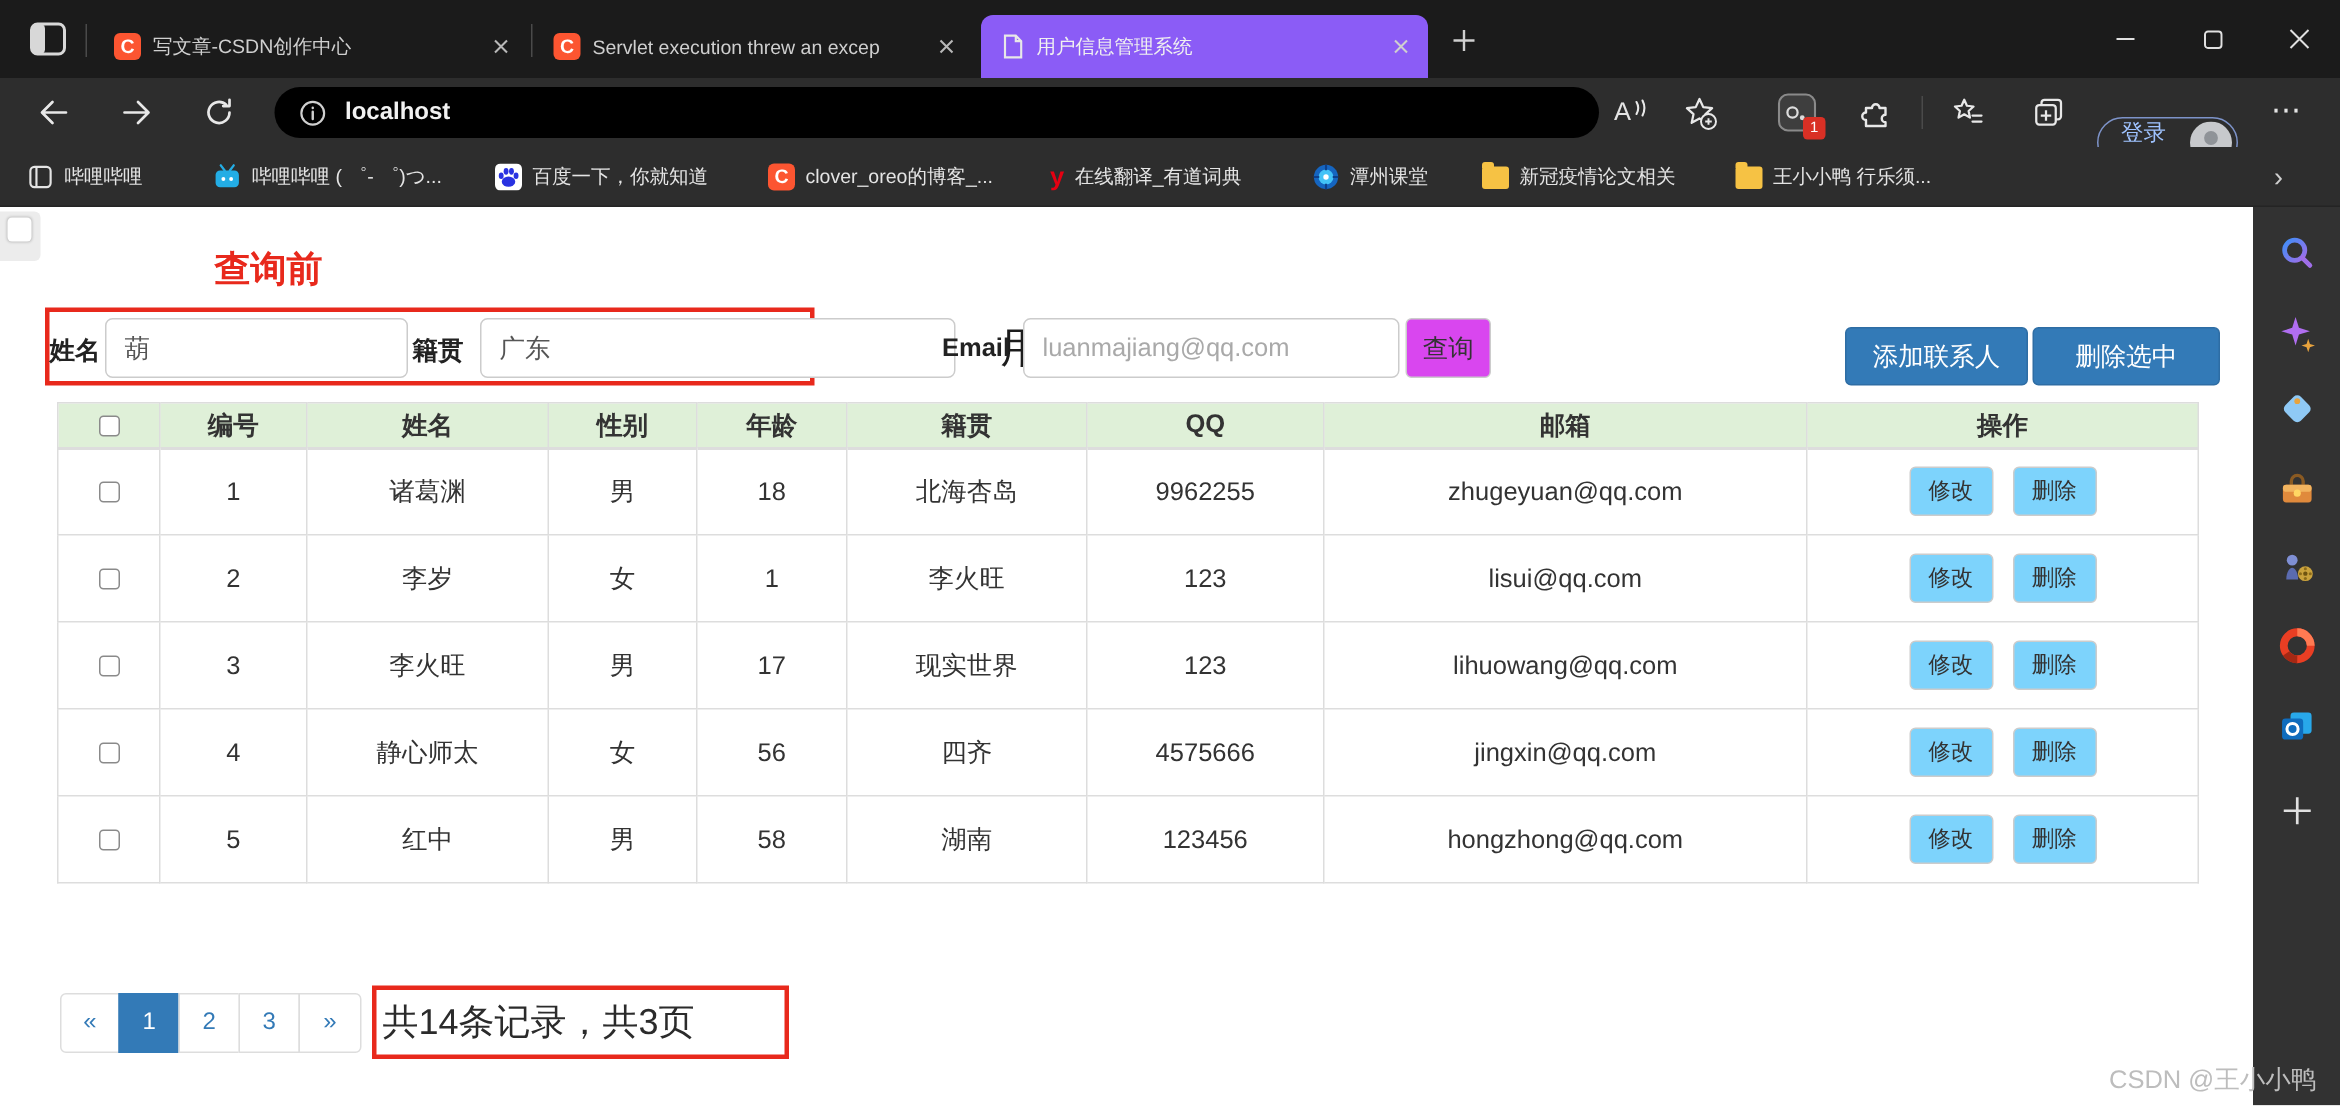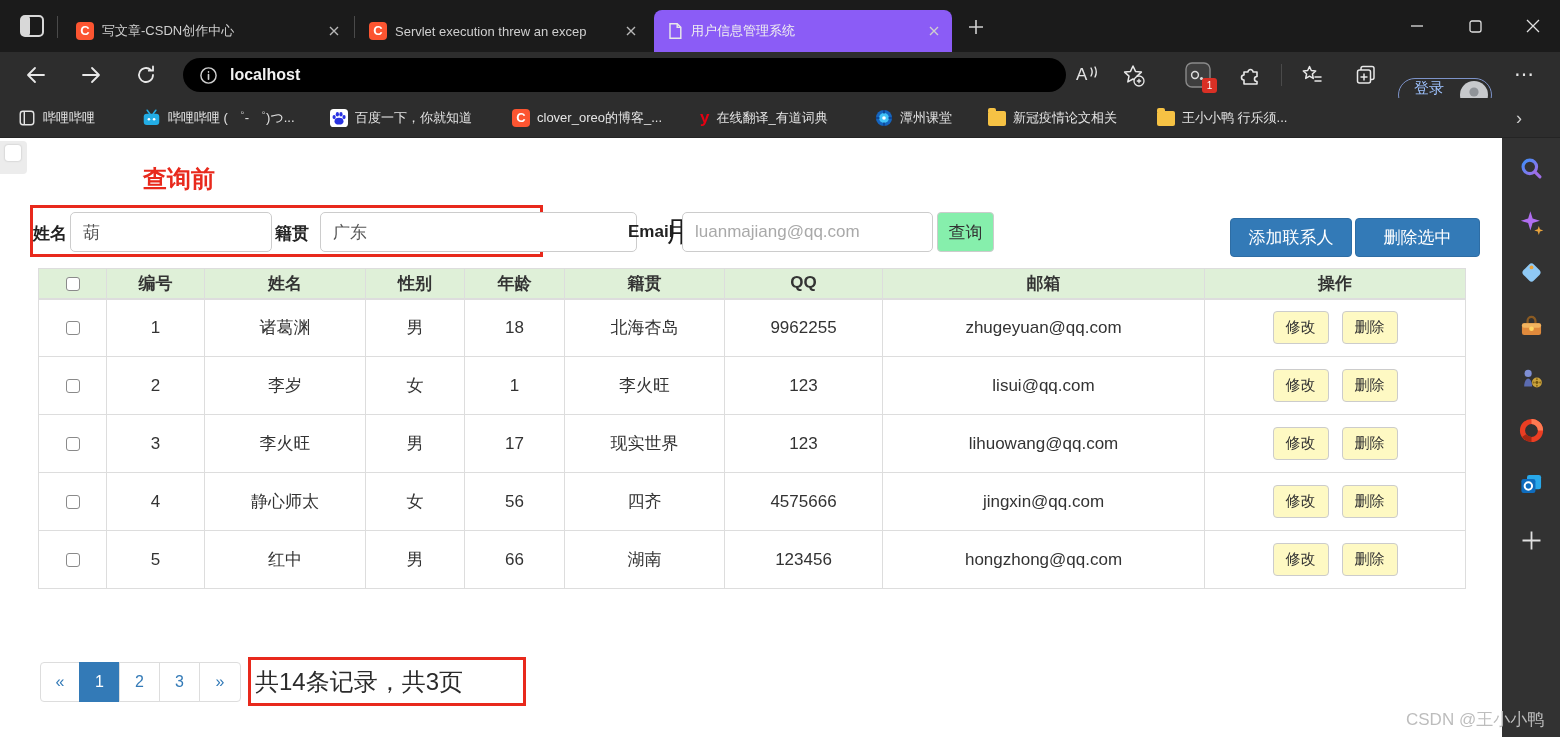--- a/index.html
+++ b/index.html
@@ -38,29 +38,29 @@
   
   .page { position:absolute; left:0; top:138px; width:1502px; height:599px; background:#fff; }
   .float-widget { position:absolute; left:0; top:3px; width:27px; height:33px; background:#ececec; border-radius:0 4px 4px 0; }
   .float-widget::after { content:""; position:absolute; left:5px; top:4px; width:16px; height:16px; background:#fff; border-radius:3px; box-shadow:0 0 2px rgba(0,0,0,.25); }
   .query-before { position:absolute; left:143px; top:25px; font-size:24px; font-weight:600; color:var(--red); }
   .page-title { position:absolute; left:0; top:27px; width:1502px; text-align:center; font-size:28px; font-weight:500; color:#1c1c1c;margin-top:48px; }
   .red-box { position:absolute; border:3px solid var(--red); pointer-events:none; }
   .f-label { position:absolute; top:84px; font-size:17px; font-weight:bold; color:#222; }
   .f-input { position:absolute; top:74px; height:40px; border:1px solid #ccc; border-radius:5px; padding:0 12px; font-size:17px; color:#555; font-family:inherit; background:#fff; }
   .f-input::placeholder { color:#a9a9a9; }
-  .btn-plain { position:absolute; background:#86efac; border:1px solid #ccc; border-radius:4px; font-size:17px; color:#333; cursor:pointer; font-family:Liberation Serif, serif; }
+  .btn-plain { position:absolute; background:#d946ef; border:1px solid #ccc; border-radius:4px; font-size:17px; color:#333; cursor:pointer; font-family:Liberation Serif, serif; }
   .btn-blue { position:absolute; top:80px; height:39px; background:#337ab7; border:1px solid #2e6da4; border-radius:4px; color:#fff; font-size:17px; cursor:pointer; font-family:inherit; }
 
   table.users { position:absolute; left:38px; top:130px; width:1427px; border-collapse:collapse; table-layout:fixed; font-size:17px; color:#333; }
   .users th, .users td { border:1px solid #ddd; text-align:center; vertical-align:middle; }
   .users th { background:#dff0d8; height:30px; font-weight:bold; border-bottom-width:2px; }
   .users td { height:58px; background:#fff; }
   .cb { display:inline-block; width:14px; height:14px; border:1.5px solid #8a8a8a; border-radius:3px; background:#fff; cursor:pointer; vertical-align:middle; }
-  .row-btn { background:#fef9c3; border:1px solid #ccc; border-radius:4px; font-size:15px; color:#333; padding:6px 12px; cursor:pointer; font-family:inherit; }
+  .row-btn { background:#7dd3fc; border:1px solid #ccc; border-radius:4px; font-size:15px; color:#333; padding:6px 12px; cursor:pointer; font-family:inherit; }
   .row-btn + .row-btn { margin-left:13px; }
 
   .pagination { position:absolute; left:40px; top:524px; display:flex; font-size:16px; }
   .pg { height:40px; line-height:38px; text-align:center; border:1px solid #ddd; color:#337ab7; background:#fff; cursor:pointer; margin-left:-1px; }
   .pg.first { border-radius:4px 0 0 4px; margin-left:0; width:40px; }
   .pg.last { border-radius:0 4px 4px 0; width:42px; }
   .pg.num { width:41px; }
   .pg.active { background:#337ab7; border-color:#337ab7; color:#fff; }
   .summary-box { position:absolute; left:248px; top:519px; width:278px; height:49px; border:3px solid var(--red); line-height:43px; padding-left:4px; font-size:24px; color:#2b2b2b; white-space:nowrap; }
 
@@ -367,21 +367,21 @@
           <td>四齐</td>
           <td>4575666</td>
           <td>jingxin@qq.com</td>
           <td><button class="row-btn">修改</button><button class="row-btn">删除</button></td>
         </tr>
         <tr>
           <td><span class="cb"></span></td>
           <td>5</td>
           <td>红中</td>
           <td>男</td>
-          <td>66</td>
+          <td>58</td>
           <td>湖南</td>
           <td>123456</td>
           <td>hongzhong@qq.com</td>
           <td><button class="row-btn">修改</button><button class="row-btn">删除</button></td>
         </tr>
       </tbody>
     </table>
 
     <div class="pagination">
       <span class="pg first">«</span>

